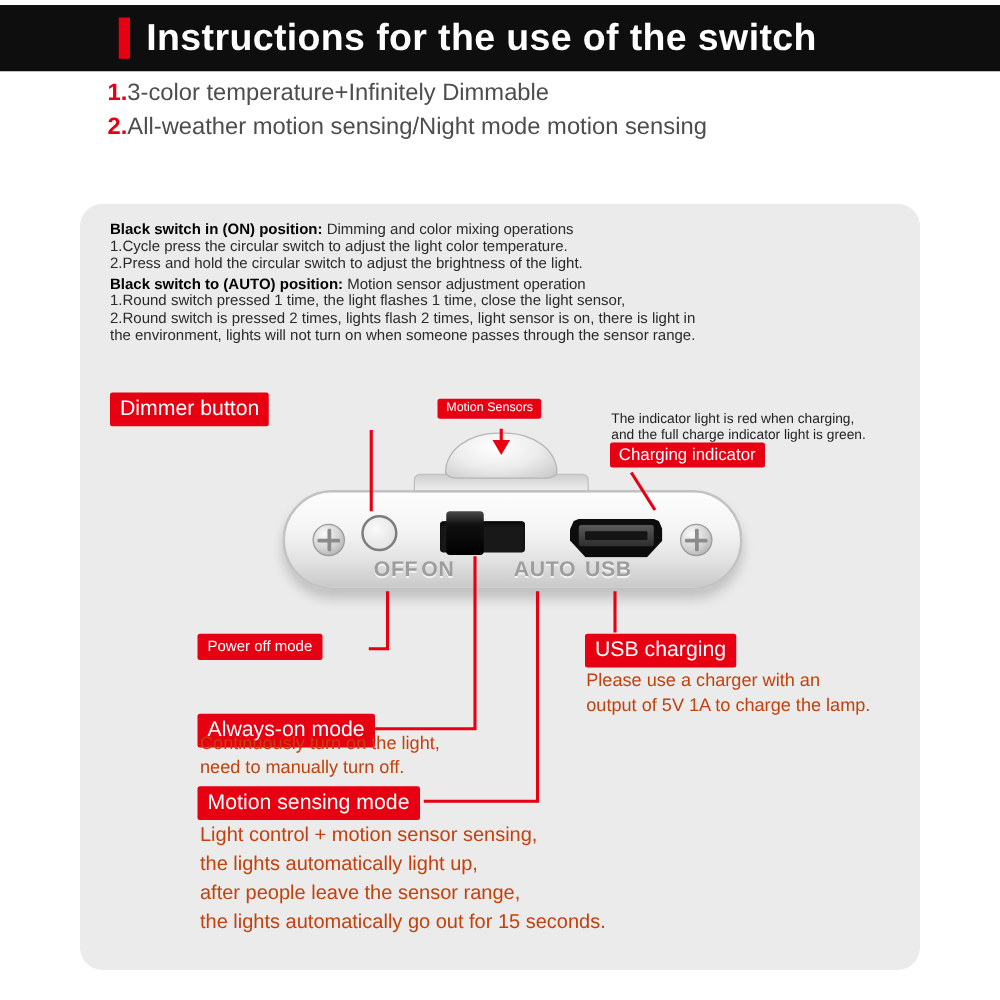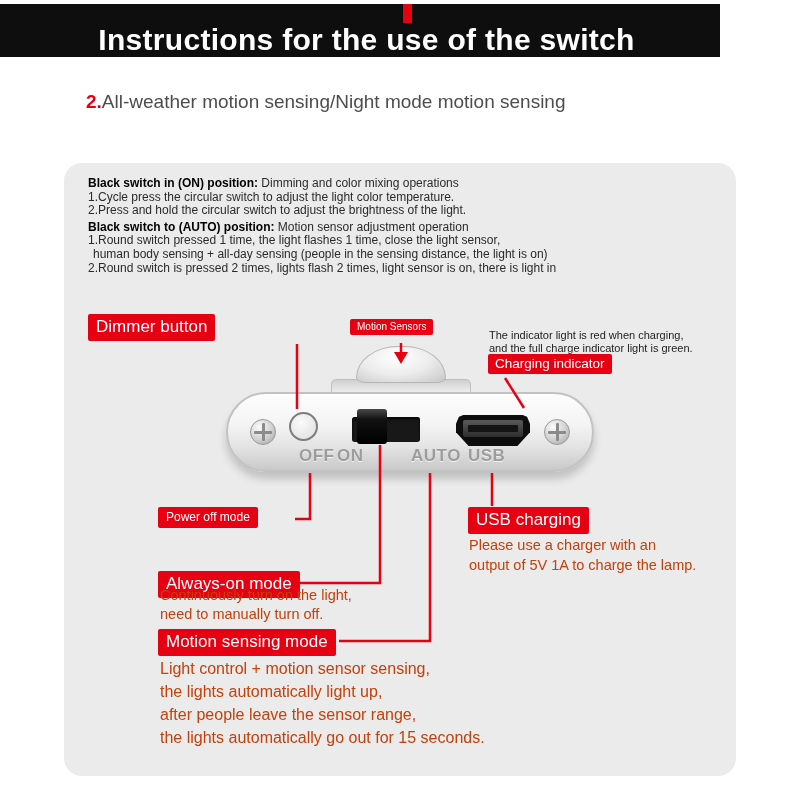--- a/index.html
+++ b/index.html
@@ -1,20 +1,20 @@
 <!DOCTYPE html>
 <html><head>
 <meta charset="utf-8">
 <style>
   * { margin:0; padding:0; box-sizing:border-box; }
   html,body { width:800px; height:800px; background:#fff; font-family:"Liberation Sans",sans-serif; }
   .page { position:relative; width:800px; height:800px; overflow:hidden; background:#fff; }
 
   
-  .header { position:absolute; left:0; top:4px; width:720px; height:53px; background:#0e0e0e; display:flex; align-items:center;flex-direction:column; }
+  .header { position:absolute; left:0; top:4px; width:800px; height:53px; background:#0e0e0e; display:flex; align-items:center; }
   .header .accent { width:9px; height:33px; margin-left:95px; background:#e60012; }
   .header .title { margin-left:13px; color:#fff; font-size:30px; font-weight:700; letter-spacing:.3px; }
 
   
   .feature { position:absolute; left:86px; font-size:19px; color:#4d4d4d; }
   .feature .fnum { color:#e60012; font-weight:700; }
   .f1 { top:64px; } .f2 { top:91px; }
 
   
   .panel { position:absolute; left:64px; top:163px; width:672px; height:613px; background:#ebebeb; border-radius:18px; }
@@ -83,32 +83,33 @@
 </head>
 <body>
 
 <div class="page">
 
   <header class="header">
     <span class="accent"></span>
     <h1 class="title">Instructions for the use of the switch</h1>
   </header>
 
+  <div class="feature f1"><span class="fnum">1.</span><span>3-color temperature+Infinitely Dimmable</span></div>
   <div class="feature f2"><span class="fnum">2.</span><span>All-weather motion sensing/Night mode motion sensing</span></div>
 
   <div class="panel"></div>
 
   <div class="manual">
     <div class="m-line"><b>Black switch in (ON) position:</b> <span>Dimming and color mixing operations</span></div>
     <div class="m-line">1.Cycle press the circular switch to adjust the light color temperature.</div>
     <div class="m-line">2.Press and hold the circular switch to adjust the brightness of the light.</div>
     <div class="m-line mt"><b>Black switch to (AUTO) position:</b> <span>Motion sensor adjustment operation</span></div>
     <div class="m-line">1.Round switch pressed 1 time, the light flashes 1 time, close the light sensor,</div>
-    <div class="m-line indent">human body sensing + all-day sensing (people in the sensing distance, the light is on)</div>
     <div class="m-line">2.Round switch is pressed 2 times, lights flash 2 times, light sensor is on, there is light in</div>
+    <div class="m-line">the environment, lights will not turn on when someone passes through the sensor range.</div>
   </div>
 
   <div class="device">
     <div class="pedestal"></div>
     <div class="dome"></div>
     <div class="bar"></div>
     <div class="screw screw-l">
       <span class="sh"></span>
       <span class="sv"></span>
     </div>

